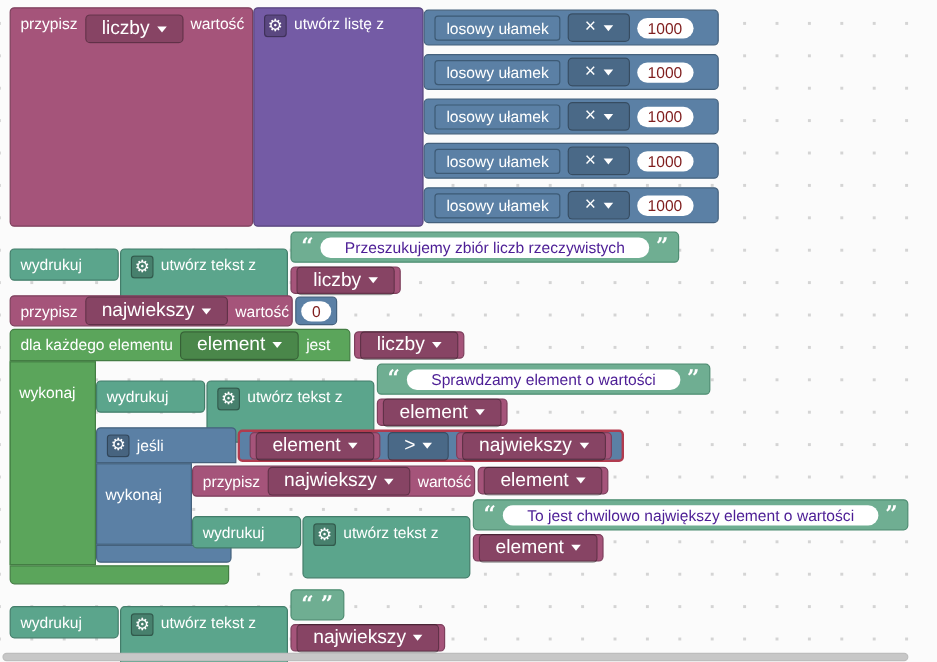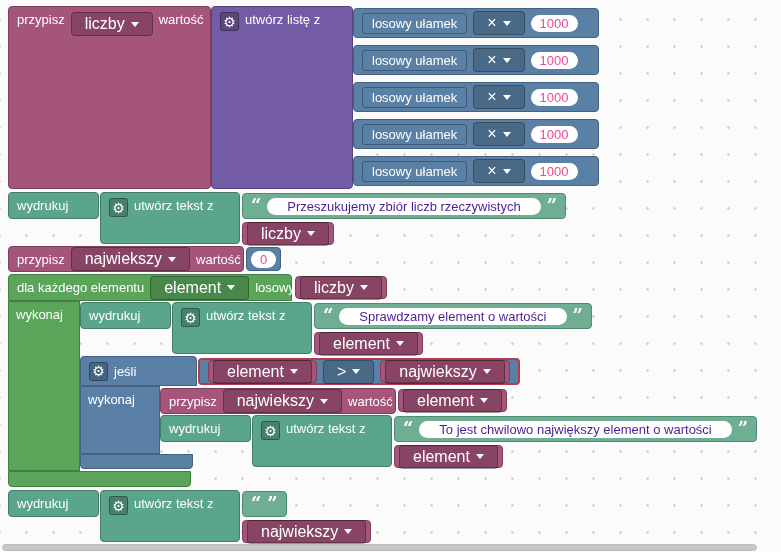--- a/index.html
+++ b/index.html
@@ -12,42 +12,42 @@
   }
   .abs { position:absolute; }
   .block {
     display:flex; align-items:center; gap:6px; padding:0 8px;
     border-radius:4px; color:#fff; font-size:13px; white-space:nowrap;
   }
   .tall { align-items:flex-start; padding-top:5px; }
   .c-var  { background:#a5547a; border:1px solid #7d3f5c; }
   .c-list { background:#745ba5; border:1px solid #57447d; }
   .c-math { background:#5b80a5; border:1px solid #44617d; }
-  .c-text { background:#5ba58c; border:1px solid #437d6a; }
+  .c-text { background:#5ba58c; border:1px solid #437d6a;margin-top:15px; }
   .c-loop { background:#5ba55b; border:1px solid #437d43; }
   .c-shadow { background:#6fae92; border:1px solid #4e8d72; }
   .red-border { border:2px solid #b13b4f; }
   .dd {
     display:inline-flex; align-items:center; gap:6px; padding:2px 13px;
     border-radius:4px; background:rgba(0,0,0,.18); border:1px solid rgba(0,0,0,.28);
     color:#fff; font-size:16px; white-space:nowrap;
   }
   .arrow { width:0; height:0; border-left:4px solid transparent; border-right:4px solid transparent; border-top:5px solid #fff; }
   .gear {
     display:inline-flex; align-items:center; justify-content:center;
     width:19px; height:19px; border-radius:3px; flex:0 0 auto;
     background:rgba(0,0,0,.22); border:1px solid rgba(0,0,0,.30);
     color:#fff; font-size:14px; line-height:1; font-family:"DejaVu Sans", sans-serif;
   }
-  .num { background:#fff; color:#ec4899; border-radius:11px; padding:1px 9px; font-size:13px; }
+  .num { background:#fff; color:#7f1d1d; border-radius:11px; padding:1px 9px; font-size:13px; }
   .txtfield { background:#fff; color:#4c1d95; border-radius:11px; padding:1px 20px; font-size:13px; white-space:nowrap; }
   .quote { font-family:"DejaVu Serif", serif; font-size:18px; font-weight:bold; color:#fff; line-height:22px; }
   .pill { padding:1px 4px; height:23px; }
   .inset { display:inline-flex; align-items:center; background:#5b80a5; border:1px solid #3d5a75; border-radius:3px; padding:2px 9px; color:#fff;text-align:right; }
-  .spine { display:block; padding:5px 0 0 7px; }
+  .spine { display:block; padding:18px 0 0 7px; }
   .col .block { margin-bottom:7px; }
   .scroll-thumb { background:#c7c7c7; border:1px solid #bdbdbd; border-radius:4px; }
 </style>
 </head>
 <body>
 
 <div class="ws">
 
   <div class="abs" style="left:8px; top:6px;">
     <div class="block c-var tall abs" style="left:0; top:0; width:203px; height:183px;">
@@ -152,21 +152,21 @@
   </div>
 
   <div class="abs" style="left:8px; top:274px;">
 
     <div class="block c-loop abs" style="left:0; top:0; width:284px; height:27px; border-radius:4px 4px 0 0;">
       <span>dla każdego elementu</span>
       <span class="dd">
         <span>element</span>
         <span class="arrow"></span>
       </span>
-      <span>losowy</span>
+      <span>jest</span>
     </div>
     <div class="block c-var pill abs" style="left:287px; top:2px;">
       <span class="dd">
         <span>liczby</span>
         <span class="arrow"></span>
       </span>
     </div>
 
     <div class="c-loop spine abs" style="left:0; top:27px; width:72px; height:170px; border-radius:0; color:#fff; font-size:13px;">
       <span>wykonaj</span>

